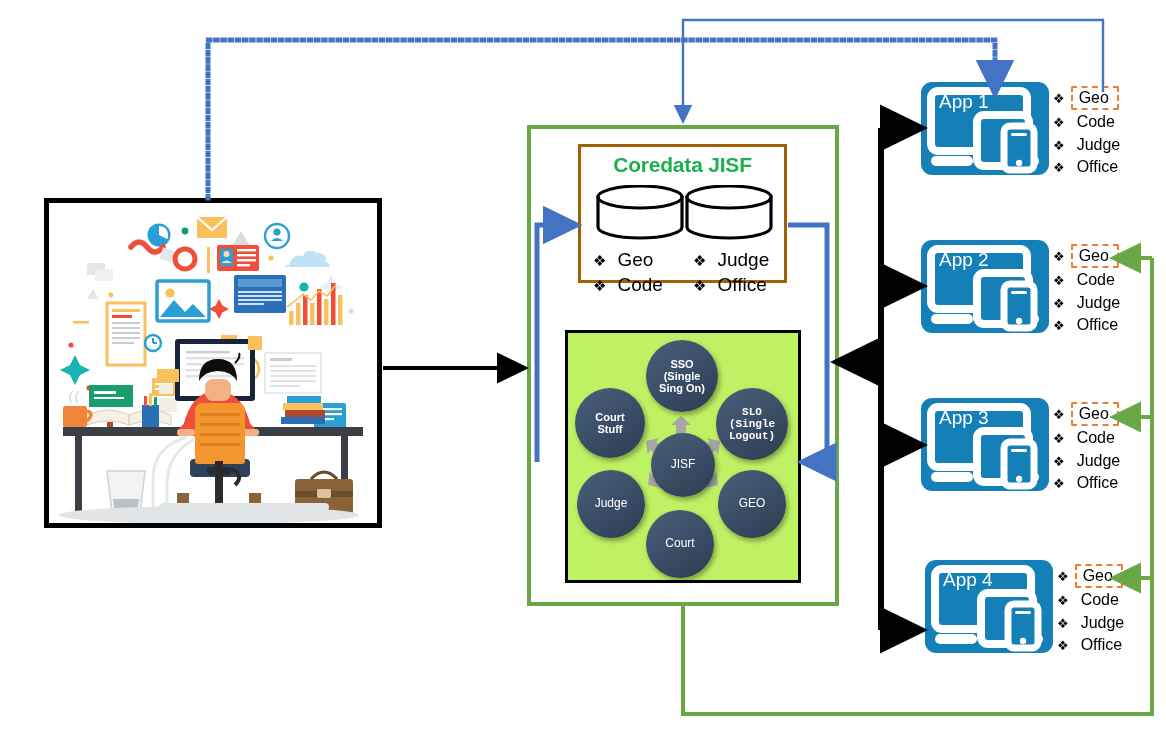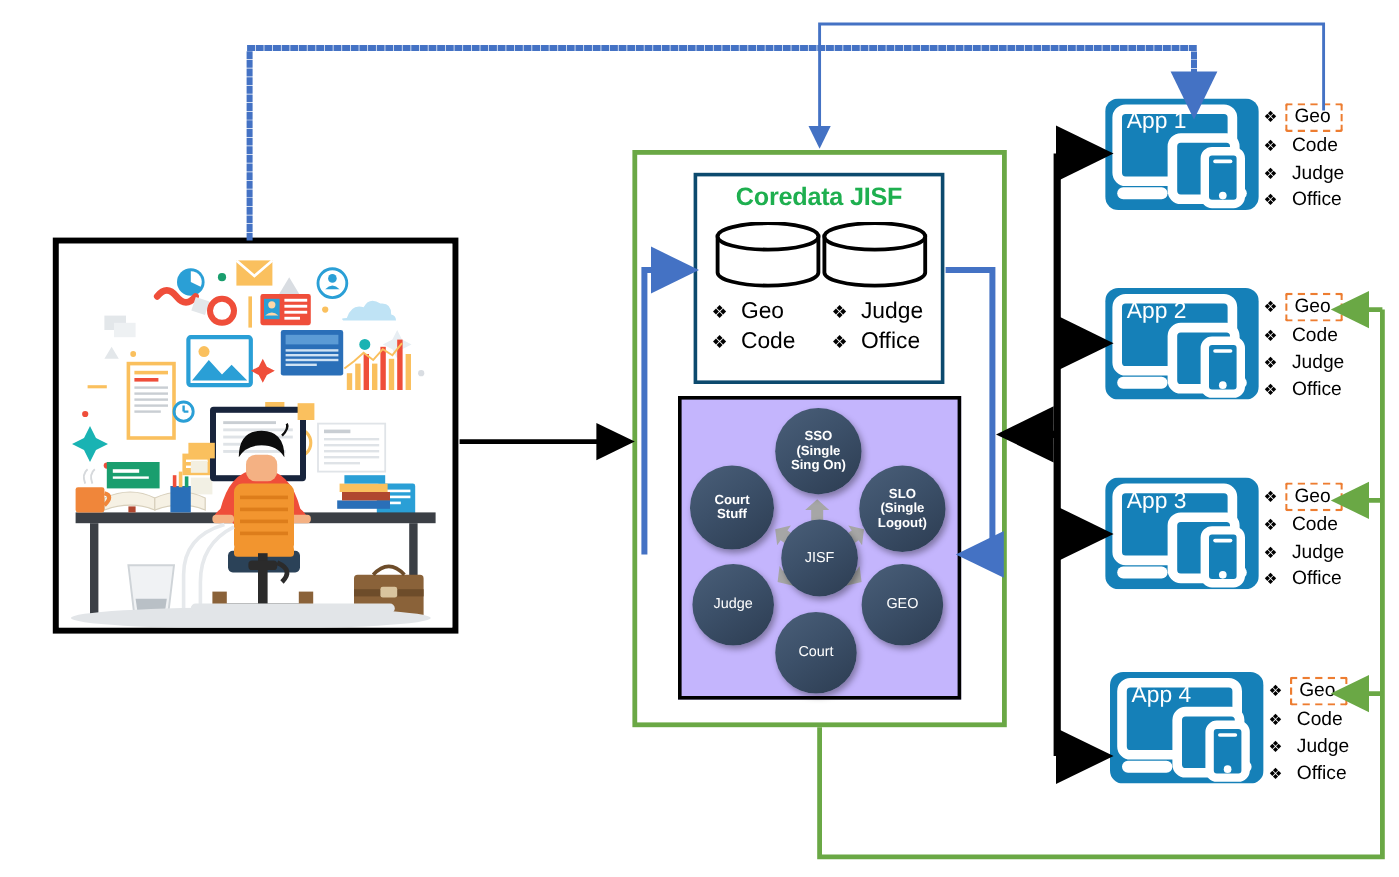--- a/index.html
+++ b/index.html
@@ -8,31 +8,31 @@
   .abs{position:absolute;}
 
   
   #illustration-frame{left:44px;top:198px;width:338px;height:330px;border:5px solid #000;background:#fff;box-sizing:border-box;}
   #illustration-frame svg{display:block;}
 
   
   #jisf-container{left:527px;top:125px;width:312px;height:481px;border:4px solid #6aa845;box-sizing:border-box;background:transparent;}
 
   
-  #coredata-box{left:578px;top:144px;width:209px;height:176px;border:3px solid #0c4a6e;box-sizing:border-box;background:#fff;}
+  #coredata-box{left:578px;top:144px;width:209px;height:139px;border:3px solid #a16207;box-sizing:border-box;background:#fff;}
   #coredata-title{position:absolute;top:6px;left:0;width:100%;text-align:center;color:#1eaf4f;font-weight:bold;font-size:21px;letter-spacing:-.2px;}
   #cylinders{position:absolute;top:38px;left:12px;width:185px;height:54px;}
   .bullets-2col{position:absolute;top:102px;left:6px;width:198px;display:flex;font-size:19px;color:#000;}
   .bullets-2col .col{display:flex;flex-direction:column;gap:3px;}
   .bullets-2col .col:first-child{width:100px;padding-left:6px;}
   .brow{display:flex;align-items:baseline;gap:11px;line-height:1.18;}
   .bmark{font-size:15px;color:#000;}
 
   
-  #hub-box{left:565px;top:330px;width:236px;height:253px;border:3px solid #000;box-sizing:border-box;background:#c4b5fd;}
+  #hub-box{left:565px;top:330px;width:236px;height:253px;border:3px solid #000;box-sizing:border-box;background:#bef264;}
   .node{position:absolute;border-radius:50%;display:flex;align-items:center;justify-content:center;text-align:center;
         color:#fff;font-size:11px;line-height:1.12;font-weight:bold;
         background:linear-gradient(145deg,#4a5f79 0%,#3c5069 45%,#2c3c51 100%);
         box-shadow:2px 3px 5px rgba(0,0,0,.35);}
   .node.center{font-size:12px;font-weight:normal;}
   .node.plain{font-weight:normal;font-size:12px;}
 
   
   .app-row{position:absolute;width:240px;height:100px;text-decoration:underline;}
   .app-icon{position:absolute;left:0;top:0;width:128px;height:93px;}
@@ -279,21 +279,21 @@
         <path d="M0 0 l10 9 h-5 v9 h-10 v-9 h-5z" transform="translate(152,108) rotate(55)"></path>
         <path d="M0 0 l10 9 h-5 v9 h-10 v-9 h-5z" transform="translate(80,152) rotate(-125)"></path>
         <path d="M0 0 l10 9 h-5 v9 h-10 v-9 h-5z" transform="translate(150,152) rotate(125)"></path>
       </g>
     </svg>
     <div class="node" style="left:78px;top:7px;width:72px;height:72px;">
       <span style="white-space:pre-line">SSO
 (Single
 Sing On)</span>
     </div>
-    <div class="node" style="left:148px;top:55px;width:72px;height:72px;">
+    <div class="node" style="left:148px;top:55px;width:72px;height:72px;font-family:Liberation Mono, monospace;">
       <span style="white-space:pre-line">SLO
 (Single
 Logout)</span>
     </div>
     <div class="node plain" style="left:150px;top:137px;width:68px;height:68px;">
       <span style="white-space:pre-line">GEO</span>
     </div>
     <div class="node plain" style="left:78px;top:177px;width:68px;height:68px;">
       <span style="white-space:pre-line">Court</span>
     </div>

